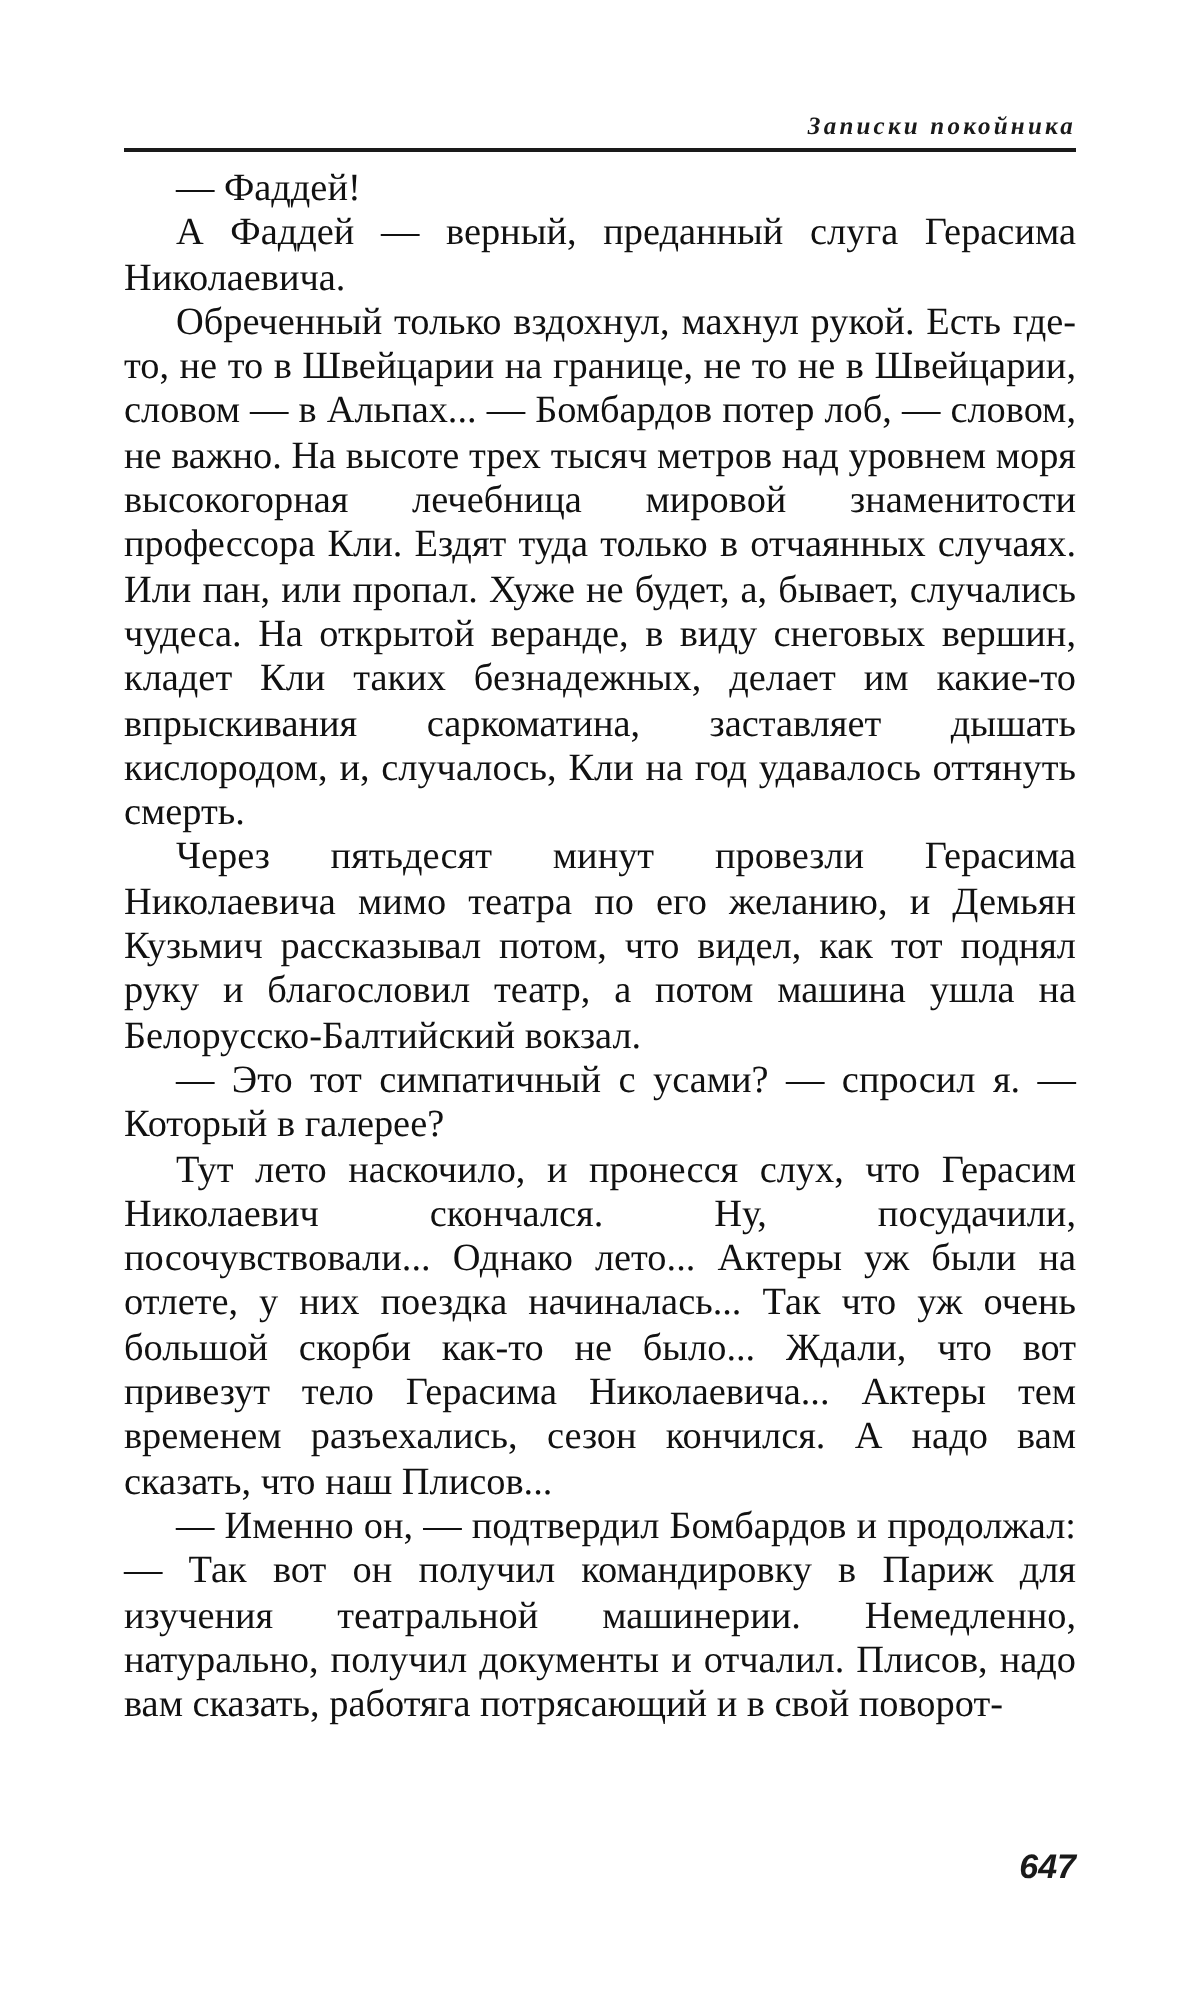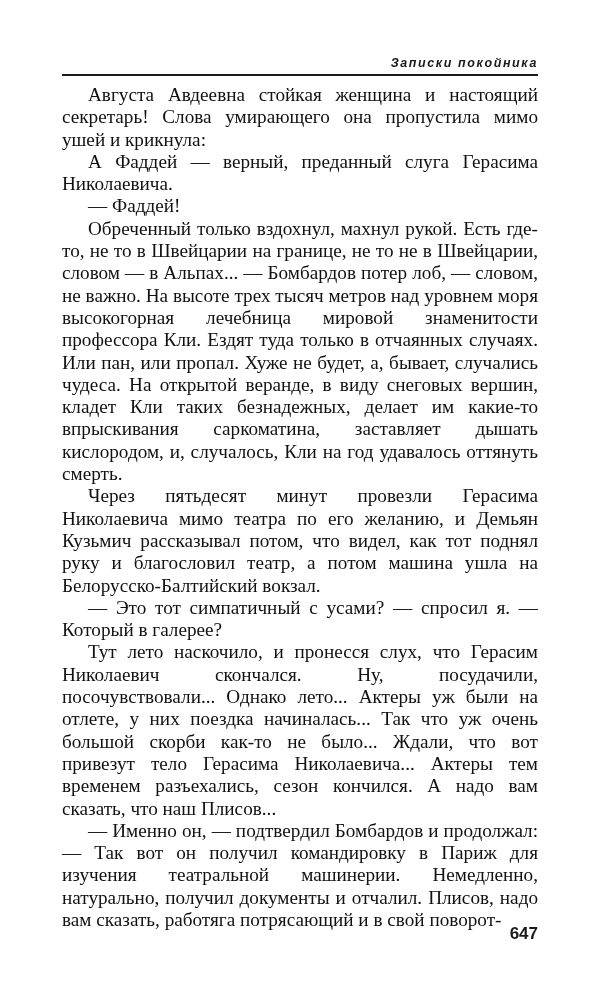--- a/index.html
+++ b/index.html
@@ -18,21 +18,21 @@
     position: absolute;
     left: 62px;
     top: 0;
     width: 476px;
     height: 1002px;
   }
   .running-head {
     position: absolute;
     top: 56px;
     right: 0;
-    font-family: Liberation Sans, sans-serif;
+    font-family: Liberation Serif, serif;
     font-style: italic;
     font-weight: bold;
     font-size: 12.5px;
     letter-spacing: 1.6px;
     color: #1a1a1a;
   }
   .head-rule {
     position: absolute;
     top: 74px;
     left: 0;
@@ -53,36 +53,36 @@
   }
   .body-text p {
     margin: 0;
     text-indent: 26px;
   }
   .folio {
     position: absolute;
     top: 924px;
     right: 0;
     font-family: "Liberation Sans", sans-serif;
+    font-style: italic;
     font-weight: bold;
     font-size: 17px;
     color: #1a1a1a;
   }
 </style>
 </head>
 <body>
 
 <div class="page">
   <div class="running-head">Записки покойника</div>
   <div class="head-rule"></div>
 
   <div class="body-text">
-    <p>Августа Авдеевна стойкая женщина и настоящий секретарь! Слова умирающего она пропустила мимо ушей и крикнула:</p>
+    <p>— Фаддей!</p>
     <p>А Фаддей — верный, преданный слуга Герасима Николаевича.</p>
-    <p>— Фаддей!</p>
     <p>Обреченный только вздохнул, махнул рукой. Есть где-то, не то в Швейцарии на границе, не то не в Швейцарии, словом — в Альпах... — Бомбардов потер лоб, — словом, не важно. На высоте трех тысяч метров над уровнем моря высокогорная лечебница мировой знаменитости профессора Кли. Ездят туда только в отчаянных случаях. Или пан, или пропал. Хуже не будет, а, бывает, случались чудеса. На открытой веранде, в виду снеговых вершин, кладет Кли таких безнадежных, делает им какие-то впрыскивания саркоматина, заставляет дышать кислородом, и, случалось, Кли на год удавалось оттянуть смерть.</p>
     <p>Через пятьдесят минут провезли Герасима Николаевича мимо театра по его желанию, и Демьян Кузьмич рассказывал потом, что видел, как тот поднял руку и благословил театр, а потом машина ушла на Белорусско-Балтийский вокзал.</p>
     <p>— Это тот симпатичный с усами? — спросил я. — Который в галерее?</p>
     <p>Тут лето наскочило, и пронесся слух, что Герасим Николаевич скончался. Ну, посудачили, посочувствовали... Однако лето... Актеры уж были на отлете, у них поездка начиналась... Так что уж очень большой скорби как-то не было... Ждали, что вот привезут тело Герасима Николаевича... Актеры тем временем разъехались, сезон кончился. А надо вам сказать, что наш Плисов...</p>
     <p>— Именно он, — подтвердил Бомбардов и продолжал: — Так вот он получил командировку в Париж для изучения театральной машинерии. Немедленно, натурально, получил документы и отчалил. Плисов, надо вам сказать, работяга потрясающий и в свой поворот-</p>
   </div>
 
   <div class="folio">647</div>
 </div>
 

